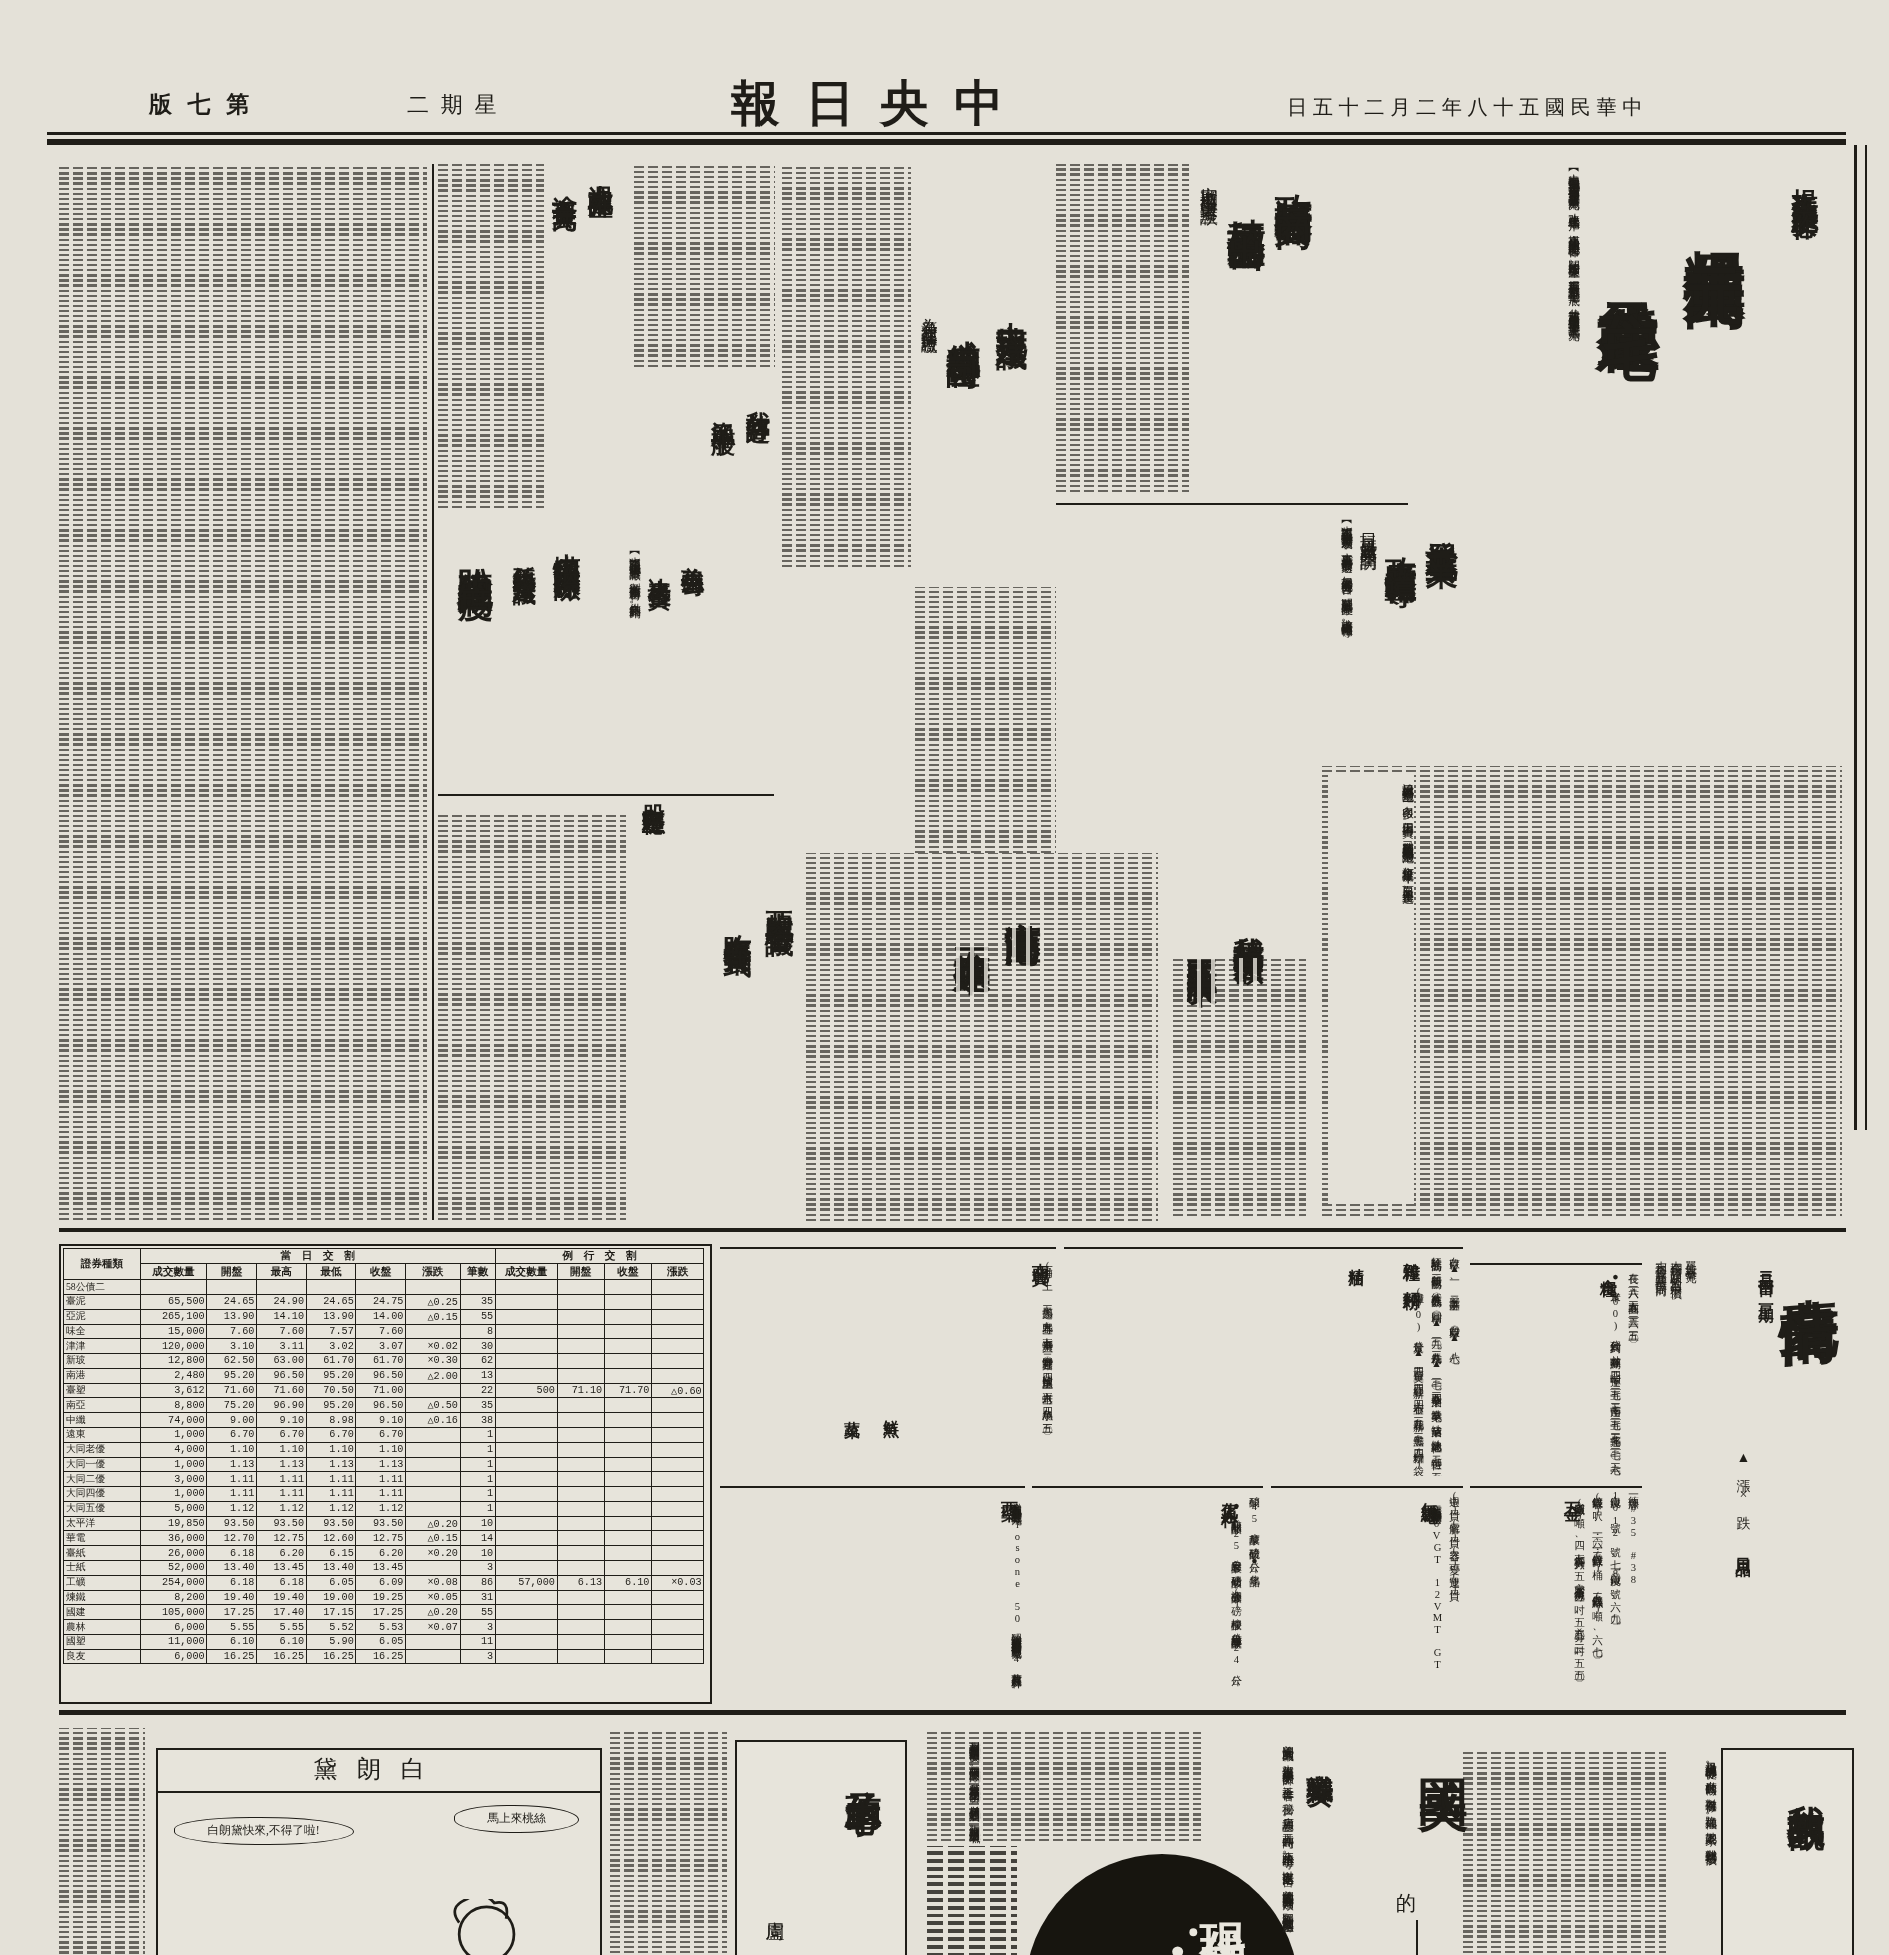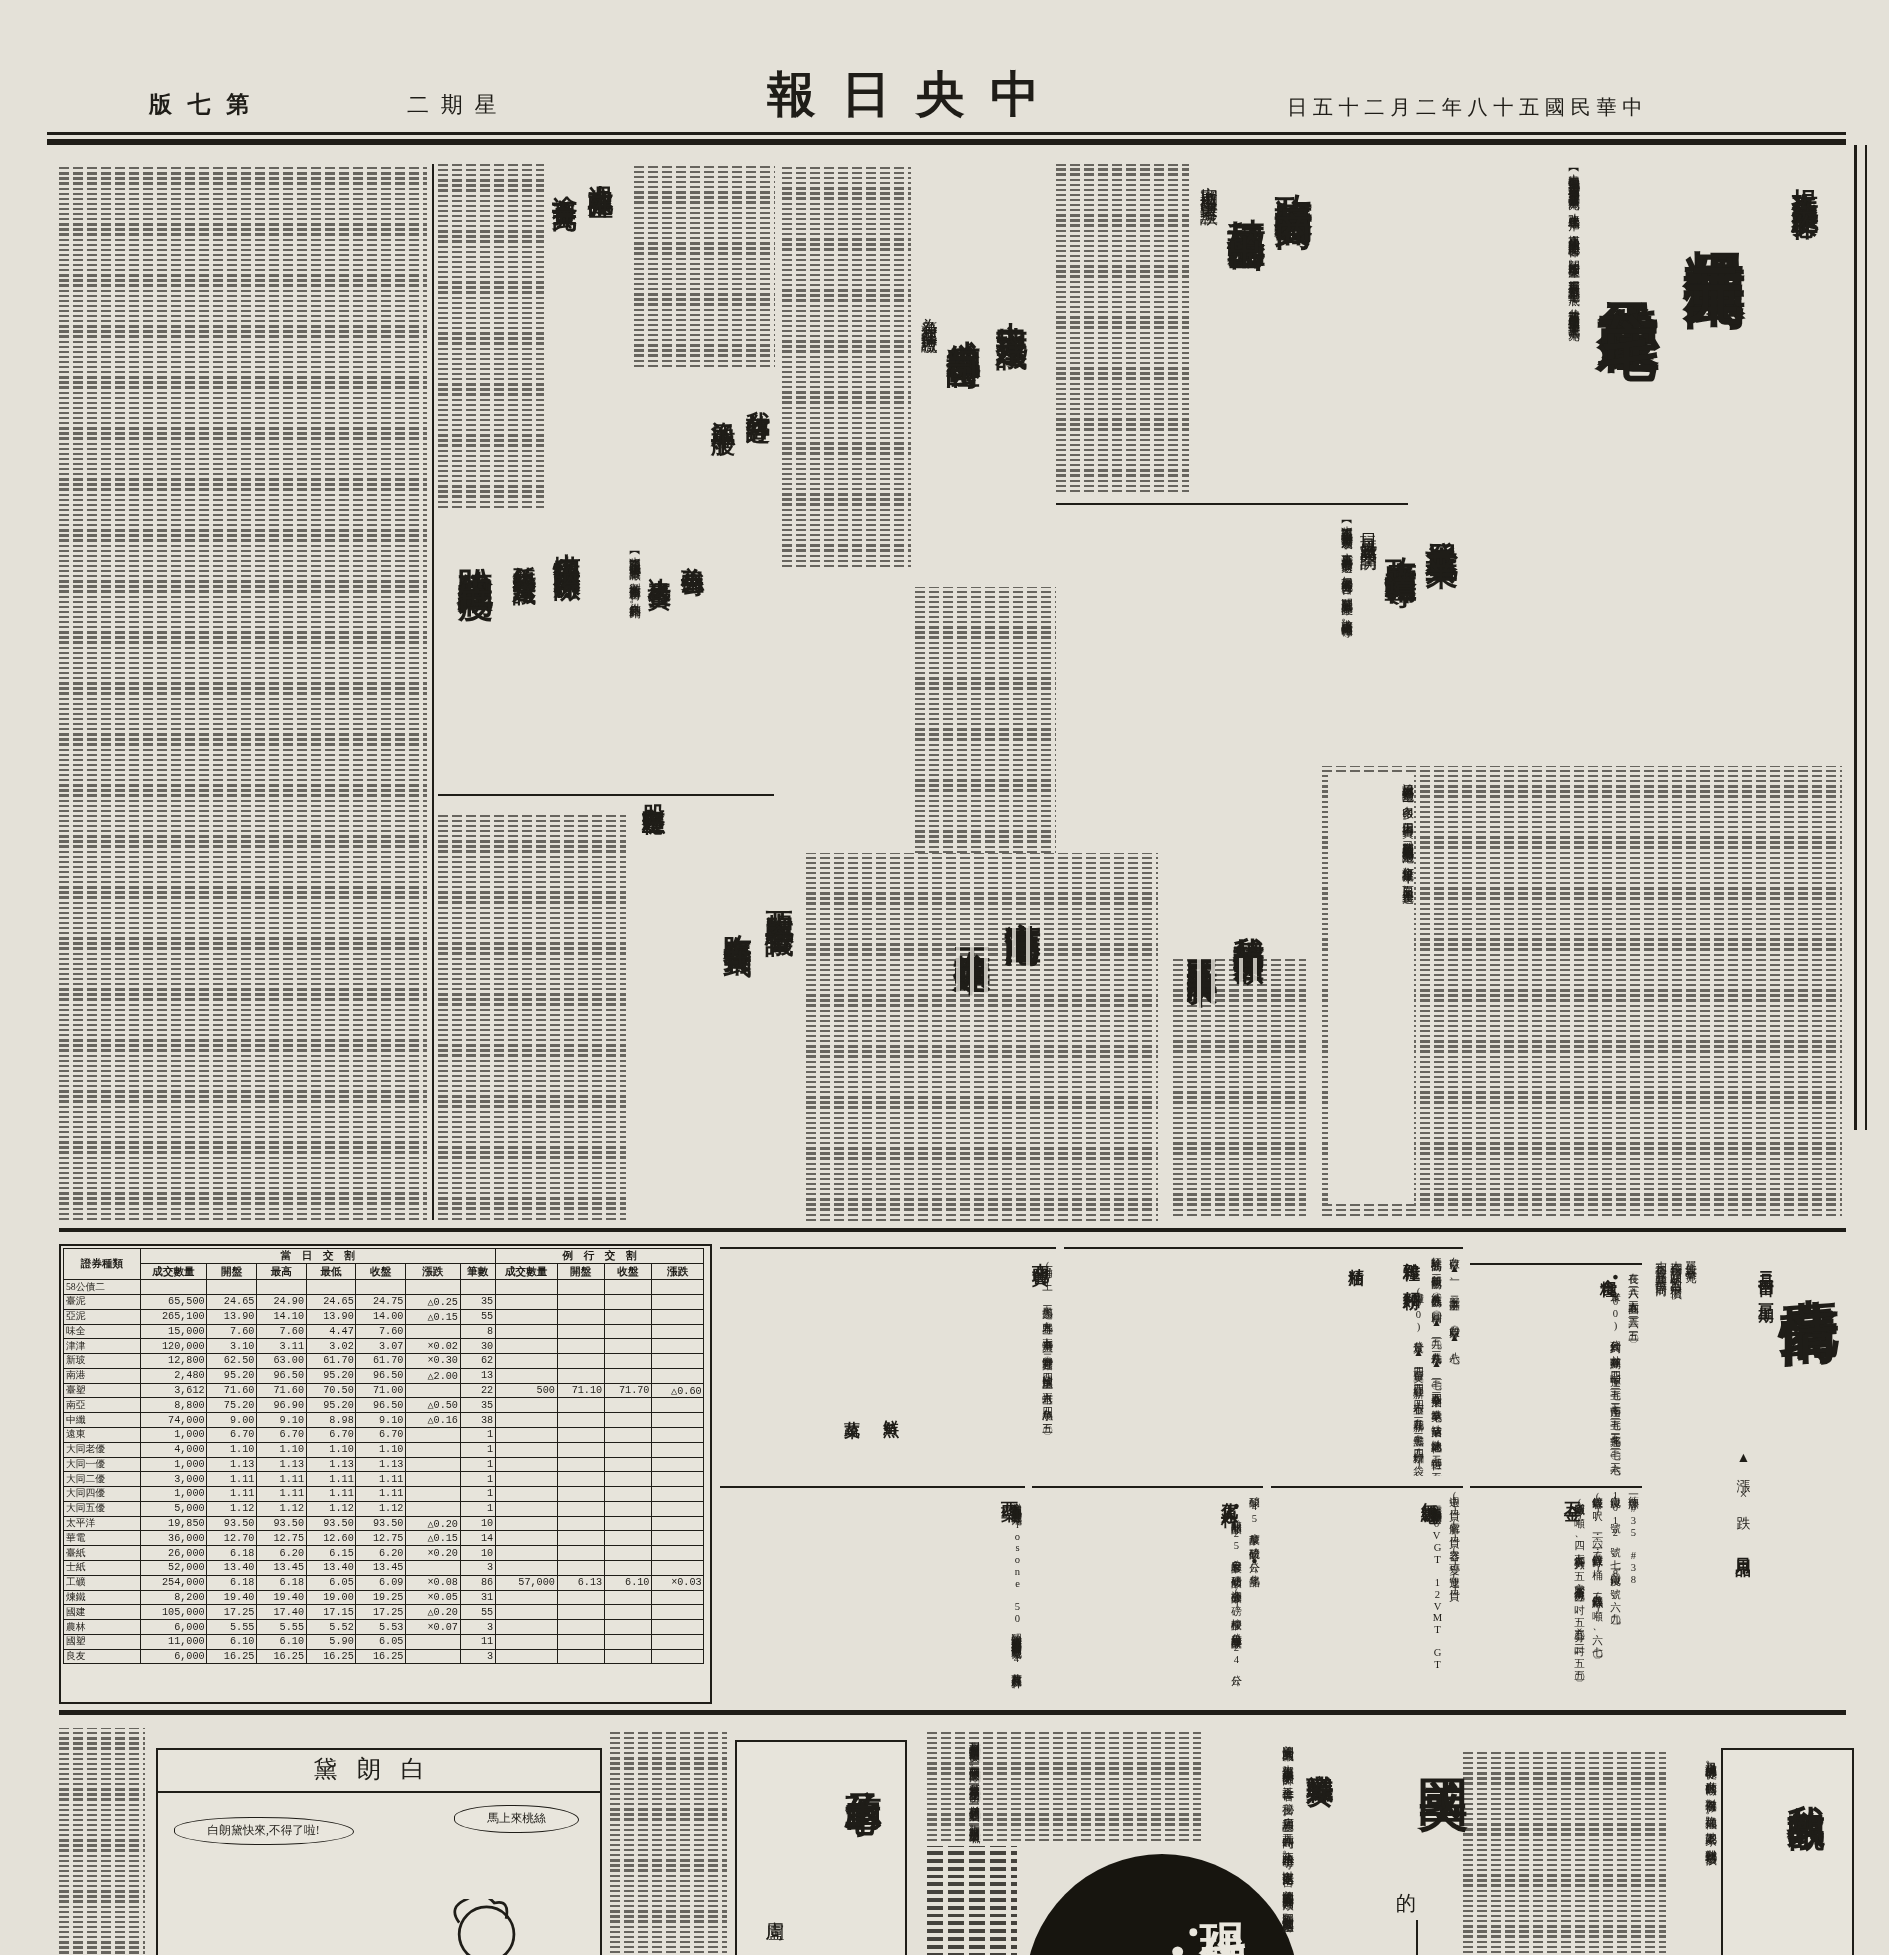--- a/index.html
+++ b/index.html
@@ -36,21 +36,21 @@
        padding:5.5px 7px;font-size:11.7px;line-height:1.3;text-align:center;}
   .panel{border:2px solid #1f1d18;position:absolute;left:0;right:0;background:#e7e4db;}
 </style>
 </head>
 <body>
 
 <div id="page">
 
   <div class="abs" style="left:149px;top:89px;font-size:23px;font-weight:bold;letter-spacing:15.6px;">版七第</div>
   <div class="abs" style="left:407px;top:90px;font-size:22px;letter-spacing:11.7px;">二期星</div>
-  <div class="abs" style="left:731px;top:62px;font-size:49px;font-weight:bold;letter-spacing:25.4px;margin-left:36px;">報日央中</div>
+  <div class="abs" style="left:731px;top:71px;font-size:49px;font-weight:bold;letter-spacing:25.4px;">報日央中</div>
   <div class="abs" style="left:1287px;top:93px;font-size:20.3px;letter-spacing:5.5px;">日五十二月二年八十五國民華中</div>
   <div class="abs hrule" style="left:47px;top:132px;width:1799px;height:3.1px;"></div>
   <div class="abs hrule" style="left:47px;top:139px;width:1799px;height:6.3px;"></div>
   <div class="abs vrule" style="left:1854px;top:145px;width:2.7px;height:985px;"></div>
   <div class="abs vrule" style="left:1865px;top:145px;width:1.6px;height:985px;"></div>
 
   <div class="abs v" style="left:1787px;top:168px;height:567px;font-size:26.6px;font-weight:bold;">提高生活水準使能安心工作</div>
   <div class="abs v hl" style="left:1682px;top:203px;height:571px;font-size:62px;">糧局備款八千萬元</div>
   <div class="abs v hl" style="left:1596px;top:250px;height:571px;font-size:62px;">貸予小農改建住宅</div>
   <div class="abs v snip" style="left:1463px;top:164px;height:579px;width:117px;">【中央社臺北二十四日電】臺灣省糧食局今年預定貸放資金新臺幣八千萬元,改建小農住宅二千戶,提高小農的生活水準使能安心耕作,間接的增加糧食生產。糧食局自五十六年一月到五十七年十二月底,共貸放小農改建住宅資金一億四千零三十二萬九千七百八十元。</div>
@@ -185,21 +185,21 @@
             <td></td>
             <td></td>
             <td></td>
           </tr>
 
           <tr>
             <td class="nm">味全</td>
             <td>15,000</td>
             <td>7.60</td>
             <td>7.60</td>
-            <td>4.47</td>
+            <td>7.57</td>
             <td>7.60</td>
             <td></td>
             <td>8</td>
             <td></td>
             <td></td>
             <td></td>
             <td></td>
           </tr>
 
           <tr>

